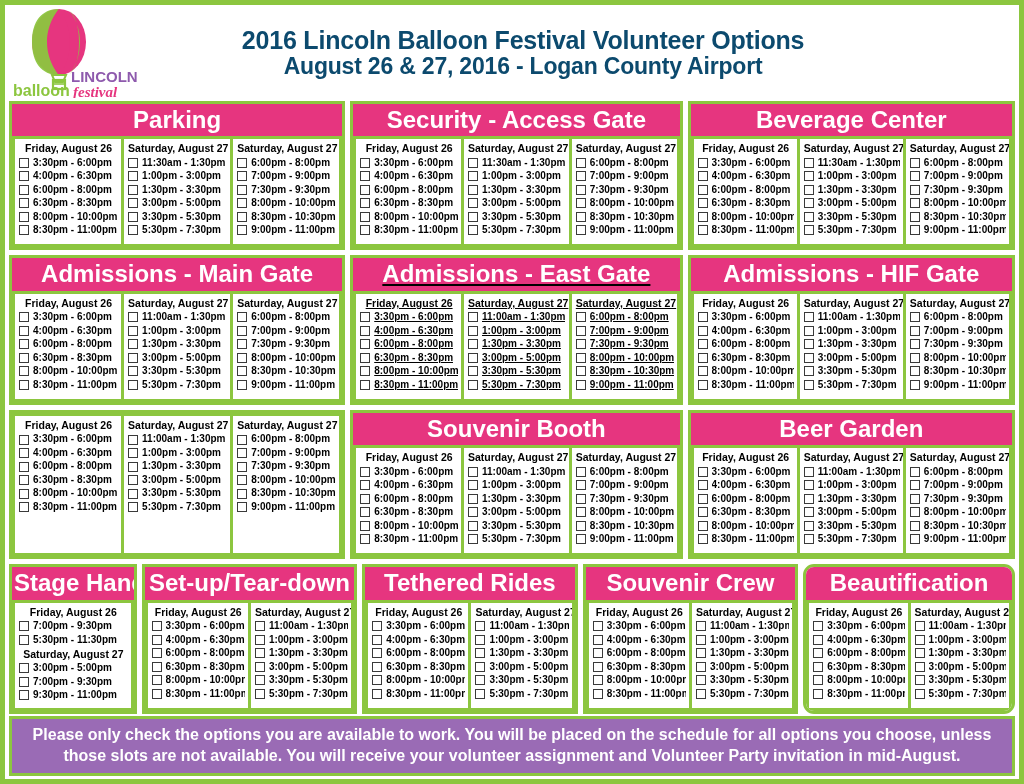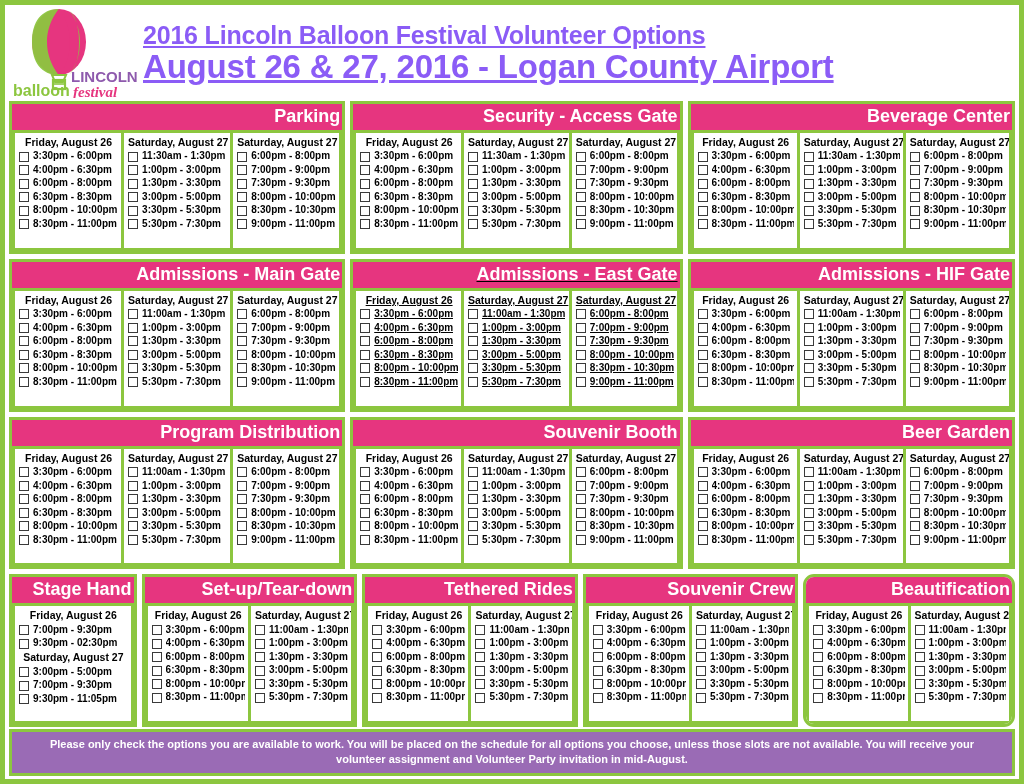--- a/index.html
+++ b/index.html
@@ -27,32 +27,31 @@
     box-sizing:border-box;
   }
   .logo{
     width:132px;flex:0 0 132px;
     height:90px;
     position:relative;
   }
   .logo svg{display:block;}
   .title-wrap{
     flex:1 1 auto;
-    text-align:left;
-    color:#8b5cf6;
+    text-align:center;
+    color:#0c4a6e;
     line-height:1.12;
     padding-right:110px;
-    text-decoration:underline;
   }
   .title-line1{
     font-size:25px;font-weight:bold;letter-spacing:-0.2px;
     white-space:nowrap;
   }
   .title-line2{
-    font-size:33px;font-weight:bold;letter-spacing:-0.2px;
+    font-size:23px;font-weight:bold;letter-spacing:-0.2px;
     white-space:nowrap;
   }
 
   
   .rows{
     flex:1 1 auto;
     display:flex;flex-direction:column;
     padding:0 4px 0 4px;
     box-sizing:border-box;
   }
@@ -67,22 +66,22 @@
   .section{
     display:flex;flex-direction:column;
     border:3px solid #8cc63f;
     box-sizing:border-box;
     background:#ffffff;
     overflow:hidden;
   }
   .sec-title{
     background:#e6357f;
     color:#ffffff;
-    font-size:18px;font-weight:bold;
-    text-align:right;
+    font-size:24px;font-weight:bold;
+    text-align:center;
     padding:3px 2px 4px 2px;
     line-height:1.05;
     white-space:nowrap;
     overflow:hidden;
     flex:0 0 auto;
   }
   .cols{
     display:flex;
     flex:1 1 auto;
     background:#8cc63f;
@@ -131,21 +130,21 @@
 
   
   .footer{
     flex:0 0 auto;
     background:#9a6bb5;
     color:#ffffff;
     border:3px solid #8cc63f;
     box-sizing:border-box;
     margin:0 4px 3px 4px;
     text-align:center;
-    font-size:11px;font-weight:bold;
+    font-size:16px;font-weight:bold;
     line-height:1.35;
     padding:5px 14px 6px 14px;
   }
 </style>
 </head>
 <body>
 
 <div class="page">
 
   <div class="header">
@@ -687,21 +686,20 @@
               <div class="slot">
                 <span class="cb"></span>
                 <span class="slot-label">9:00pm - 11:00pm</span>
               </div>
             </div>
           </div>
         </div>
       </div>
       <div class="row">
         <div class="section" style="flex: 339 0 0px;">
-          <div class="sec-title">Program Distribution</div>
           <div class="cols">
             <div class="col">
               <div class="col-head">Friday, August 26</div>
               <div class="slot">
                 <span class="cb"></span>
                 <span class="slot-label">3:30pm - 6:00pm</span>
               </div>
               <div class="slot">
                 <span class="cb"></span>
                 <span class="slot-label">4:00pm - 6:30pm</span>
@@ -957,34 +955,34 @@
           <div class="sec-title">Stage Hand</div>
           <div class="cols">
             <div class="col">
               <div class="col-head">Friday, August 26</div>
               <div class="slot">
                 <span class="cb"></span>
                 <span class="slot-label">7:00pm - 9:30pm</span>
               </div>
               <div class="slot">
                 <span class="cb"></span>
-                <span class="slot-label">9:30pm - 02:30pm</span>
+                <span class="slot-label">5:30pm - 11:30pm</span>
               </div>
               <div class="col-subhead">Saturday, August 27</div>
               <div class="slot">
                 <span class="cb"></span>
                 <span class="slot-label">3:00pm - 5:00pm</span>
               </div>
               <div class="slot">
                 <span class="cb"></span>
                 <span class="slot-label">7:00pm - 9:30pm</span>
               </div>
               <div class="slot">
                 <span class="cb"></span>
-                <span class="slot-label">9:30pm - 11:05pm</span>
+                <span class="slot-label">9:30pm - 11:00pm</span>
               </div>
             </div>
           </div>
         </div>
         <div class="section" style="flex: 224 0 0px;">
           <div class="sec-title">Set-up/Tear-down</div>
           <div class="cols">
             <div class="col">
               <div class="col-head">Friday, August 26</div>
               <div class="slot">

